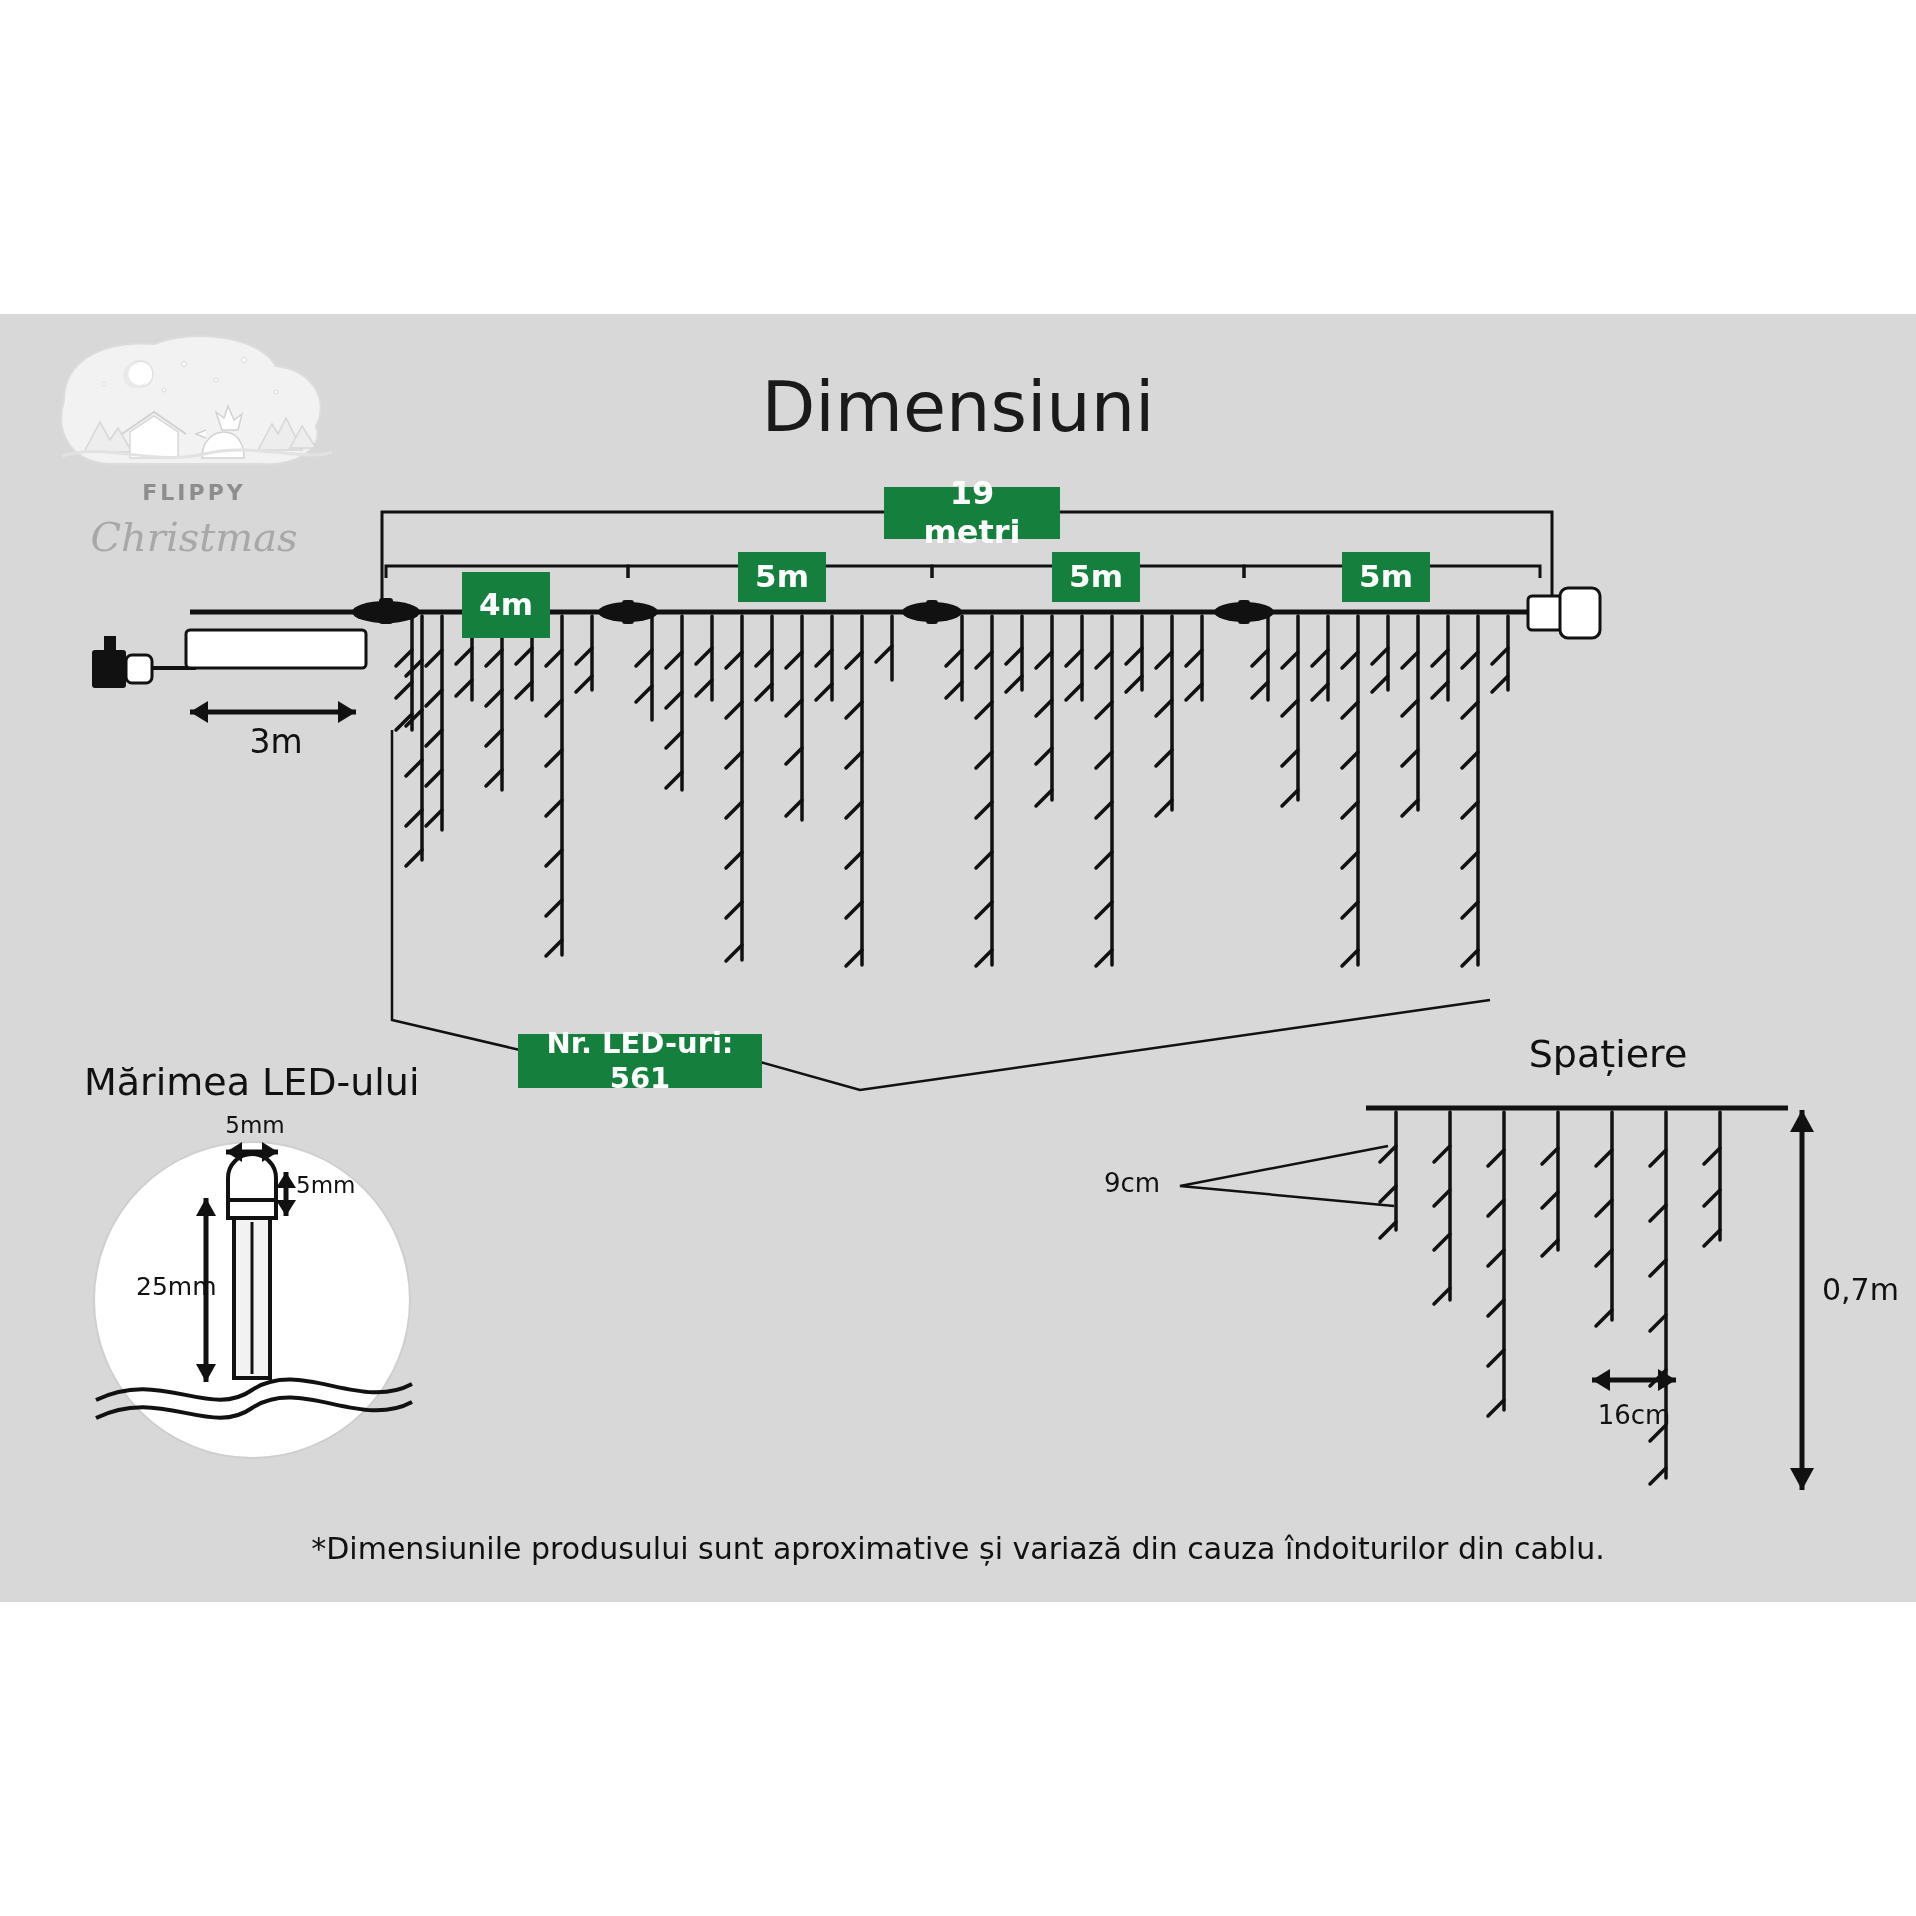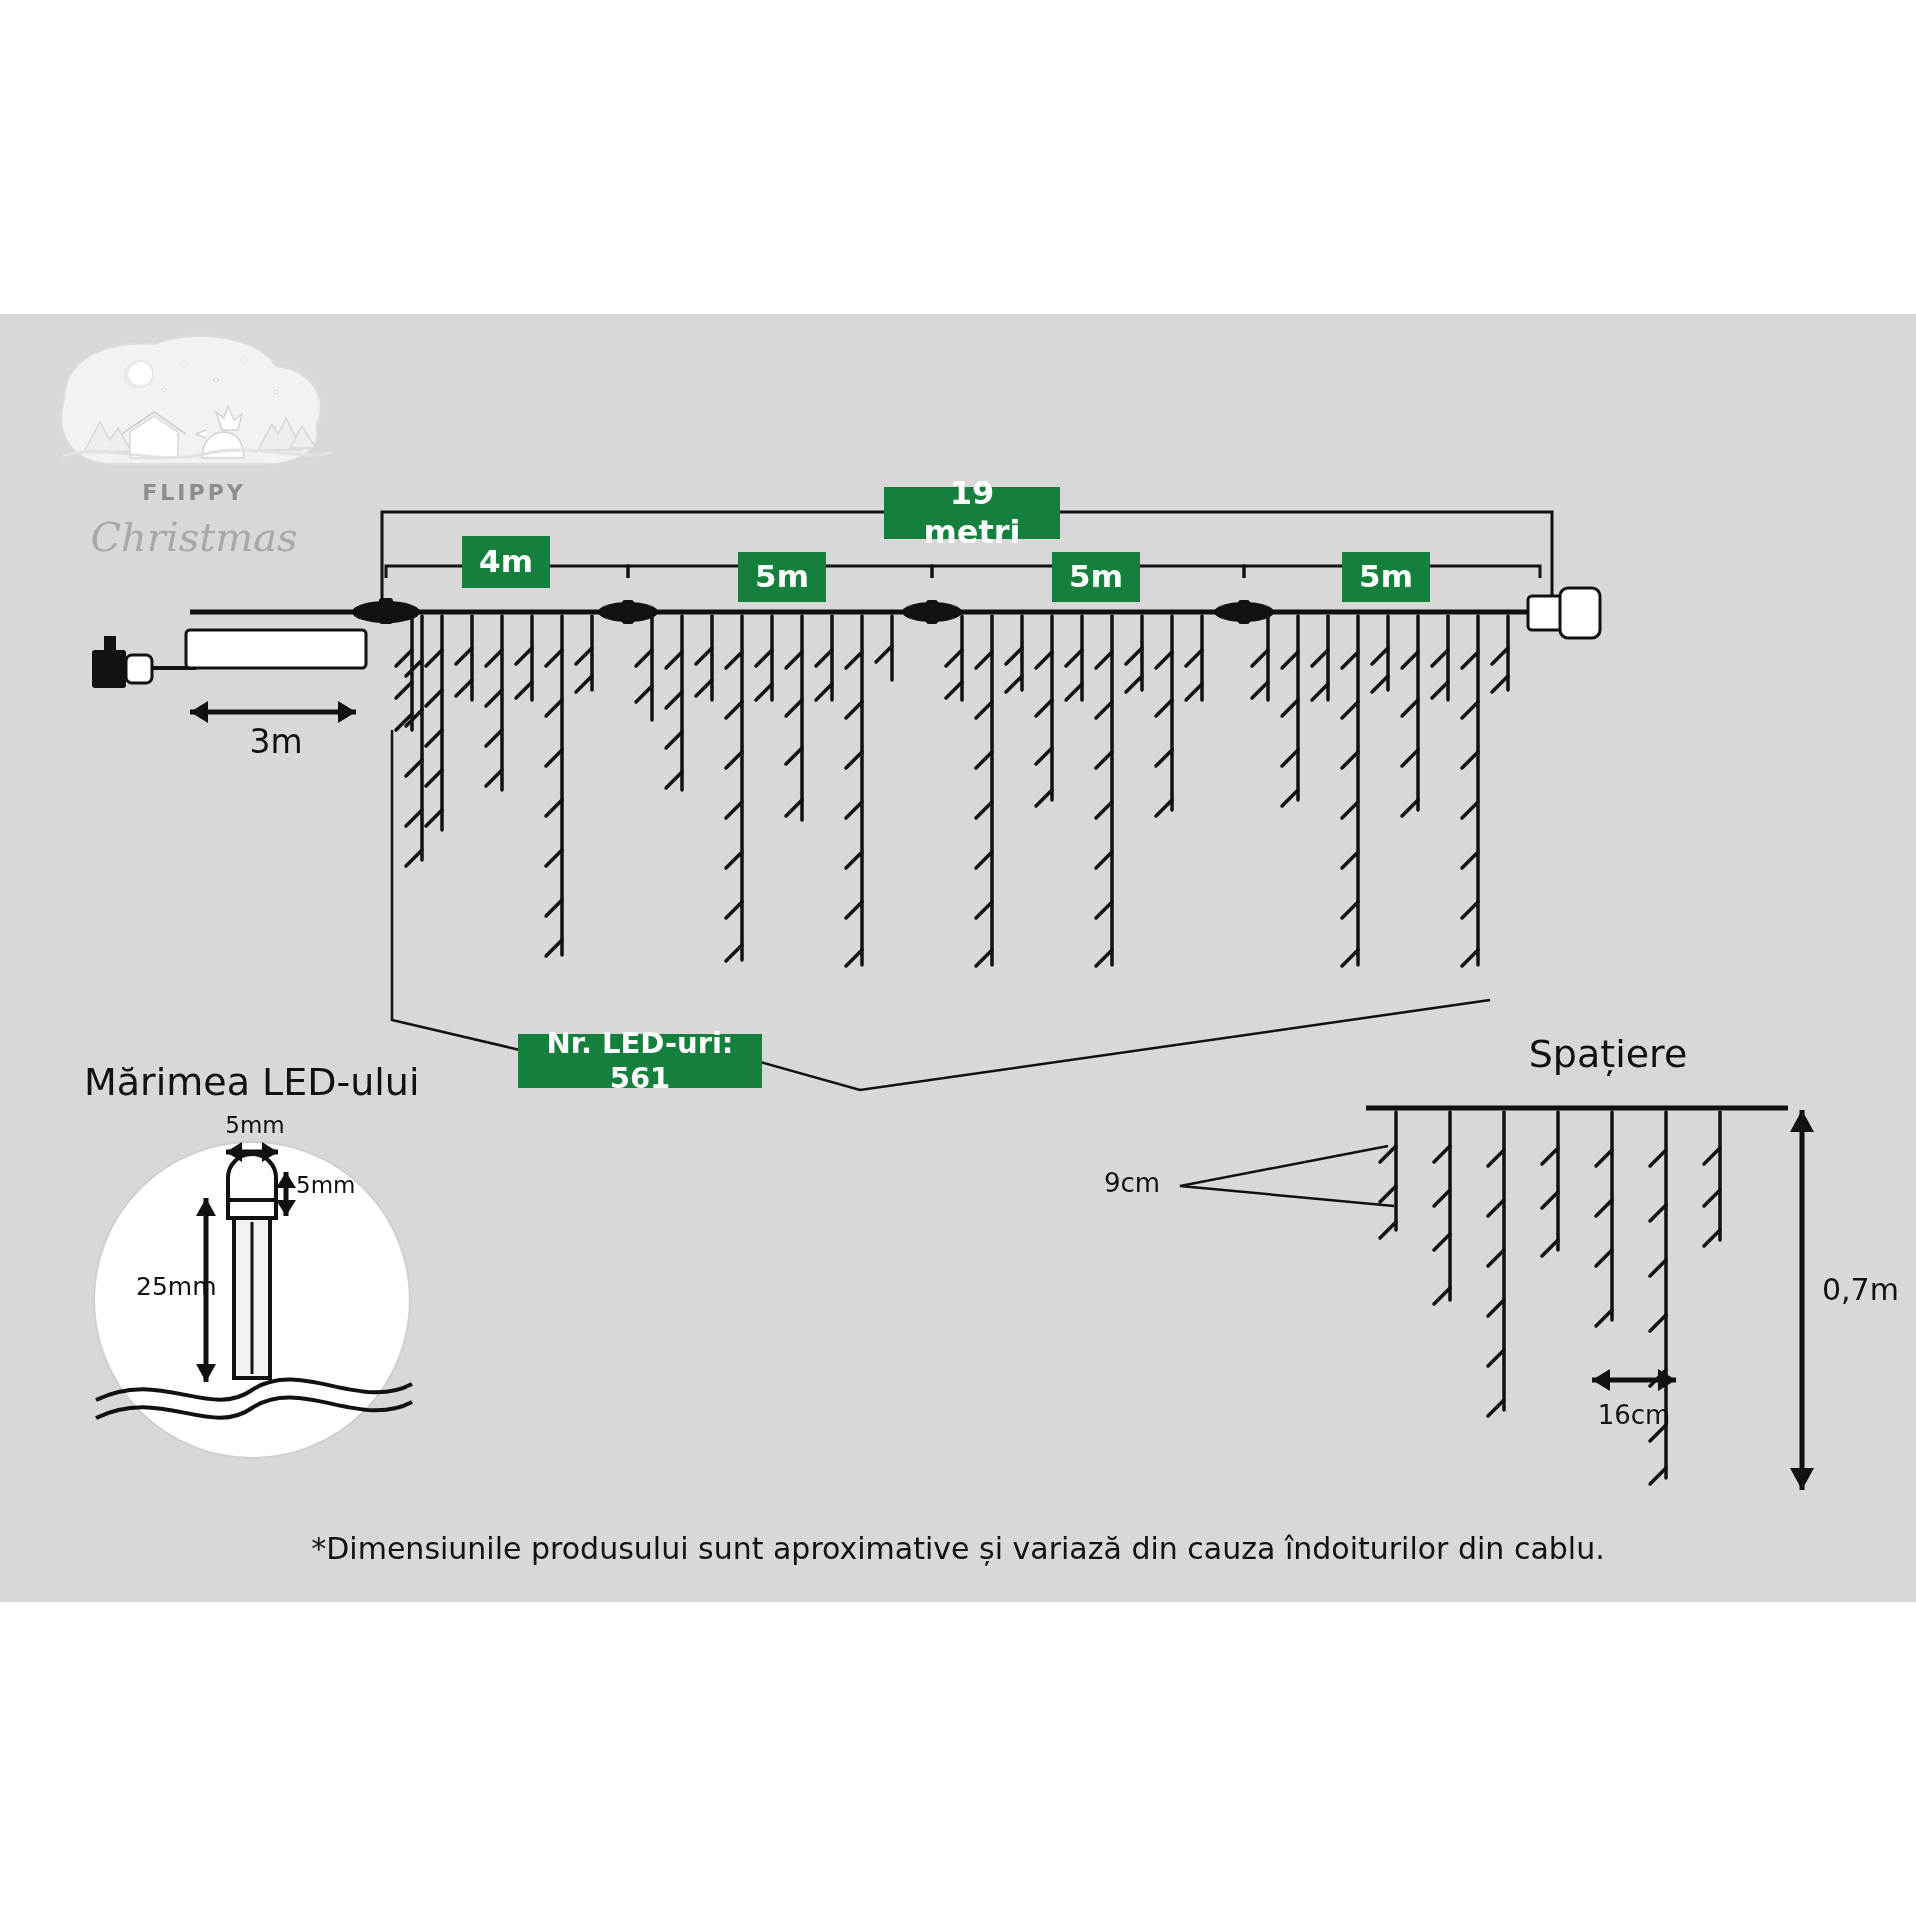--- a/index.html
+++ b/index.html
@@ -82,20 +82,21 @@
         <path d="M158,128 c0,-18 12,-26 22,-26 c12,0 20,10 20,26 Z"></path>
         <path d="M178,100 l-6,-18 l8,6 l4,-12 l6,14 l8,-6 l-4,16 Z"></path>
         <path d="M162,108 l-10,-4 l10,-4"></path>
       </g>
       <path d="M18,126 C60,112 110,136 160,124 C210,112 260,132 288,122" fill="none" stroke="#e2e2e2" stroke-width="3"></path>
     </svg>
     <div class="logo-txt1">FLIPPY</div>
     <div class="logo-txt2">Christmas</div>
   </div>
 
+  <div class="title">Dimensiuni</div>
 
   <svg width="1916" height="1916" viewBox="0 0 1916 1916">
 
     <path d="M382,612 L382,512 L1552,512 L1552,600" fill="none" stroke="#111" stroke-width="3"></path>
 
     <line x1="190" y1="612" x2="1540" y2="612" stroke="#111" stroke-width="5"></line>
 
     <line x1="120" y1="668" x2="196" y2="668" stroke="#111" stroke-width="4"></line>
     <rect x="92" y="650" width="34" height="38" rx="3" fill="#111"></rect>
     <rect x="104" y="636" width="12" height="16" fill="#111"></rect>
@@ -366,21 +367,21 @@
     <path d="M1802,1110 l-12,22 l24,0 Z" fill="#111"></path>
     <path d="M1802,1490 l-12,-22 l24,0 Z" fill="#111"></path>
 
     <line x1="1592" y1="1380" x2="1676" y2="1380" stroke="#111" stroke-width="5"></line>
     <path d="M1592,1380 l18,-11 l0,22 Z" fill="#111"></path>
     <path d="M1676,1380 l-18,-11 l0,22 Z" fill="#111"></path>
   </svg>
 
   <div class="lbl" style="left:884px;top:487px;width:176px;height:52px;font-size:32px;">19 metri</div>
 
-  <div class="lbl" style="left:462px;top:536px;width:88px;height:52px;font-size:31px;text-align:right;">4m</div>
+  <div class="lbl" style="left:462px;top:572px;width:88px;height:66px;font-size:31px;text-align:right;">4m</div>
   <div class="lbl" style="left:738px;top:552px;width:88px;height:50px;font-size:31px;">5m</div>
   <div class="lbl" style="left:1052px;top:552px;width:88px;height:50px;font-size:31px;">5m</div>
   <div class="lbl" style="left:1342px;top:552px;width:88px;height:50px;font-size:31px;">5m</div>
 
   <div class="plain" style="left:196px;top:722px;width:160px;text-align:center;font-size:33px;">3m</div>
 
 
   <div class="lbl" style="left:518px;top:1034px;width:244px;height:54px;font-size:29px;">Nr. LED-uri: 561</div>
 
   <div class="plain" style="left:84px;top:1060px;width:420px;font-size:38px;">Mărimea LED-ului</div>

